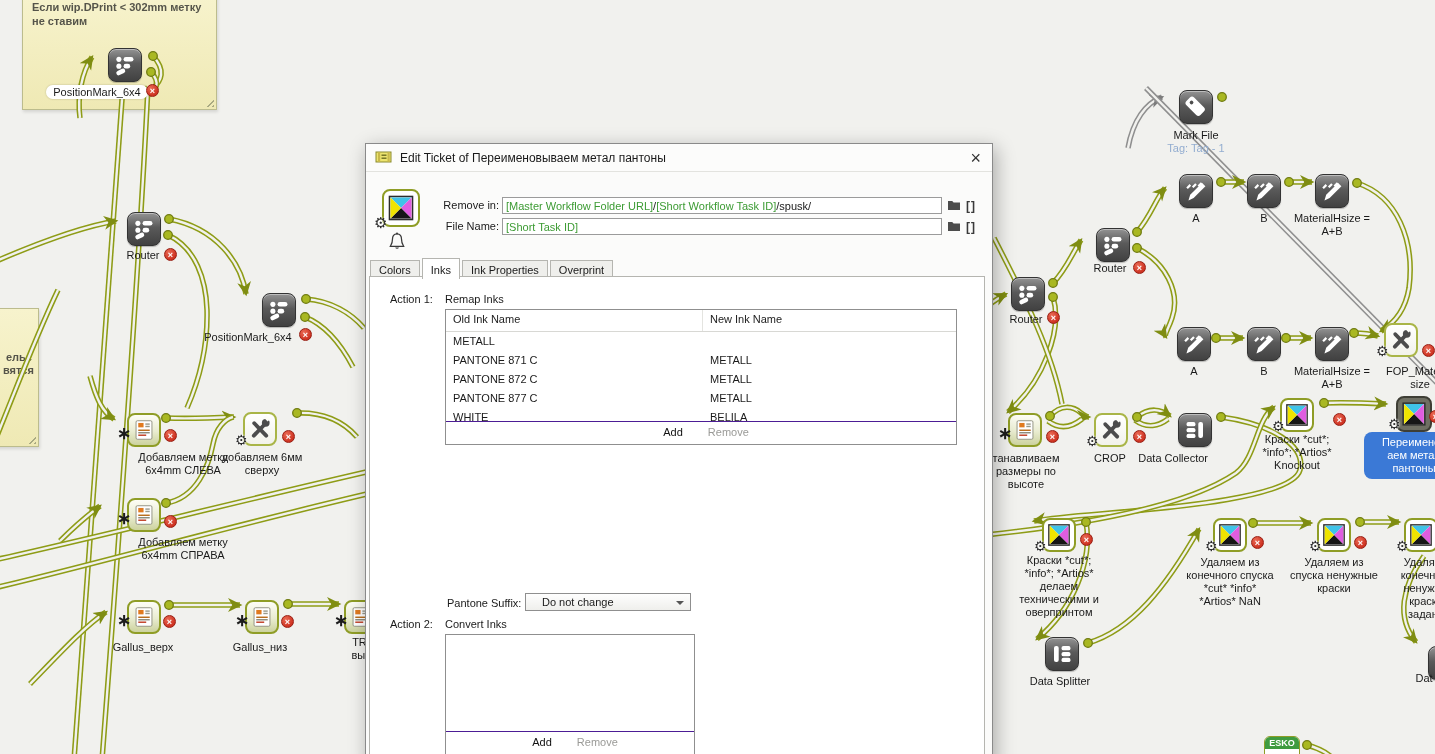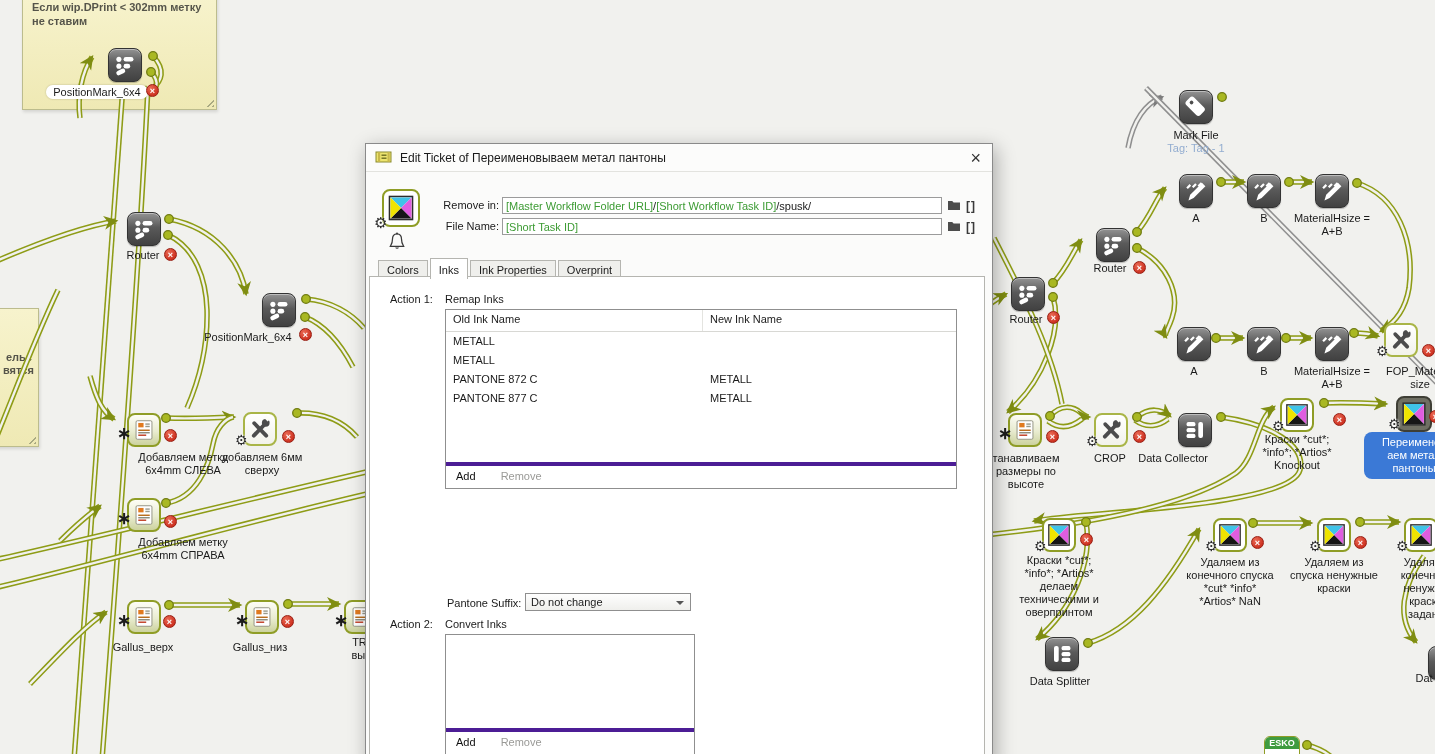--- a/index.html
+++ b/index.html
@@ -61,42 +61,42 @@
   .dlg-icon svg{width:100%;height:100%;}
   .dlg-gear{position:absolute;left:8px;top:70px;font-size:15px;color:#2e2e2e;
             text-shadow:0 0 2px #fff;}
   .bell{position:absolute;left:22px;top:87px;width:18px;height:21px;}
   .fld-label{position:absolute;left:35px;width:98px;text-align:right;}
   .fld{position:absolute;left:136px;width:440px;height:17px;background:#fff;border:1px solid #9b9b9b;
        line-height:16px;padding:0 3px;white-space:nowrap;overflow:hidden;box-sizing:border-box;}
   .smart{color:#3c9b33;margin-top:12px;}
   .fld-ico{position:absolute;width:15px;height:15px;}
   .br-ico{position:absolute;font-weight:bold;font-size:12px;color:#3a3a3a;letter-spacing:1px;}
-  .tabs{position:absolute;left:12px;top:114px;height:20px;display:flex;align-items:flex-end;}
+  .tabs{position:absolute;left:4px;top:114px;height:20px;display:flex;align-items:flex-end;}
   .tab{padding:3px 8px 3px;background:#efefec;border:1px solid #b5b5b0;border-bottom:none;
        margin-right:2px;position:relative;top:1px;}
   .tab.active{background:#fff;padding-top:5px;z-index:2;}
   .panel{position:absolute;left:3px;top:132px;width:616px;height:492px;background:#fff;
          border:1px solid #b5b5b0;box-sizing:border-box;}
   .pp{position:absolute;white-space:nowrap;}
-  .tbl{position:absolute;left:75px;top:32px;width:512px;height:180px;border:1px solid #8f8f8f;
+  .tbl{position:absolute;left:75px;top:32px;width:512px;height:136px;border:1px solid #8f8f8f;
        box-sizing:border-box;background:#fff;}
   .thead{height:21px;border-bottom:1px solid #d8d8d4;display:flex;color:#222;}
   .thead span{padding:3px 0 0 7px;box-sizing:border-box;}
   .thead span:first-child{width:257px;border-right:1px solid #e4e4e0;}
   .trow{height:19px;display:flex;line-height:19px;}
   .trow span{padding-left:7px;box-sizing:border-box;}
   .trow span:first-child{width:257px;}
-  .tfoot{position:absolute;left:0;bottom:0;width:100%;height:22px;border-top:4px solid #4c1d95;
-         line-height:21px;}
+  .tfoot{position:absolute;left:0;bottom:0;width:100%;height:22px;border-top:1px solid #4c1d95;
+         line-height:21px;text-align:center;}
   .addbtn{margin-left:10px;color:#111;}
   .rembtn{margin-left:22px;color:#9a9a97;}
   .ebox{position:absolute;border:1px solid #8f8f8f;background:#fff;box-sizing:border-box;}
   .ddown{position:absolute;height:18px;width:166px;border:1px solid #8f8f8f;box-sizing:border-box;
-         background:linear-gradient(180deg,#fefefe,#efefec);line-height:16px;padding-left:5px;}
+         background:linear-gradient(180deg,#fefefe,#efefec);line-height:16px;padding-left:16px;}
   .chev{position:absolute;right:6px;top:7px;width:0;height:0;border-left:4px solid transparent;
         border-right:4px solid transparent;border-top:4px solid #555;}
 </style>
 </head>
 <body>
 
 <div class="note" style="left:22px;top:-8px;width:193px;height:116px;">
   <div class="note-text">Если wip.DPrint &lt; 302mm метку не ставим</div>
   <div class="note-corner"></div>
 </div>
@@ -680,30 +680,35 @@
     <div class="tbl">
       <div class="thead">
         <span>Old Ink Name</span>
         <span>New Ink Name</span>
       </div>
       <div id="remap-body">
           <div class="trow">
             <span>METALL</span>
           </div>
           <div class="trow">
+            <span>PANTONE 871 C</span>
             <span>METALL</span>
           </div>
           <div class="trow">
             <span>PANTONE 872 C</span>
             <span>METALL</span>
           </div>
           <div class="trow">
             <span>PANTONE 877 C</span>
             <span>METALL</span>
           </div>
+          <div class="trow">
+            <span>WHITE</span>
+            <span>BELILA</span>
+          </div>
         </div>
       <div class="tfoot">
         <span class="addbtn">Add</span>
         <span class="rembtn">Remove</span>
       </div>
     </div>
 
     <span class="pp" style="left:77px;top:320px;text-align:center;">Pantone Suffix:</span>
     <div class="ddown" style="left:155px;top:316px;">
       <span>Do not change</span>

